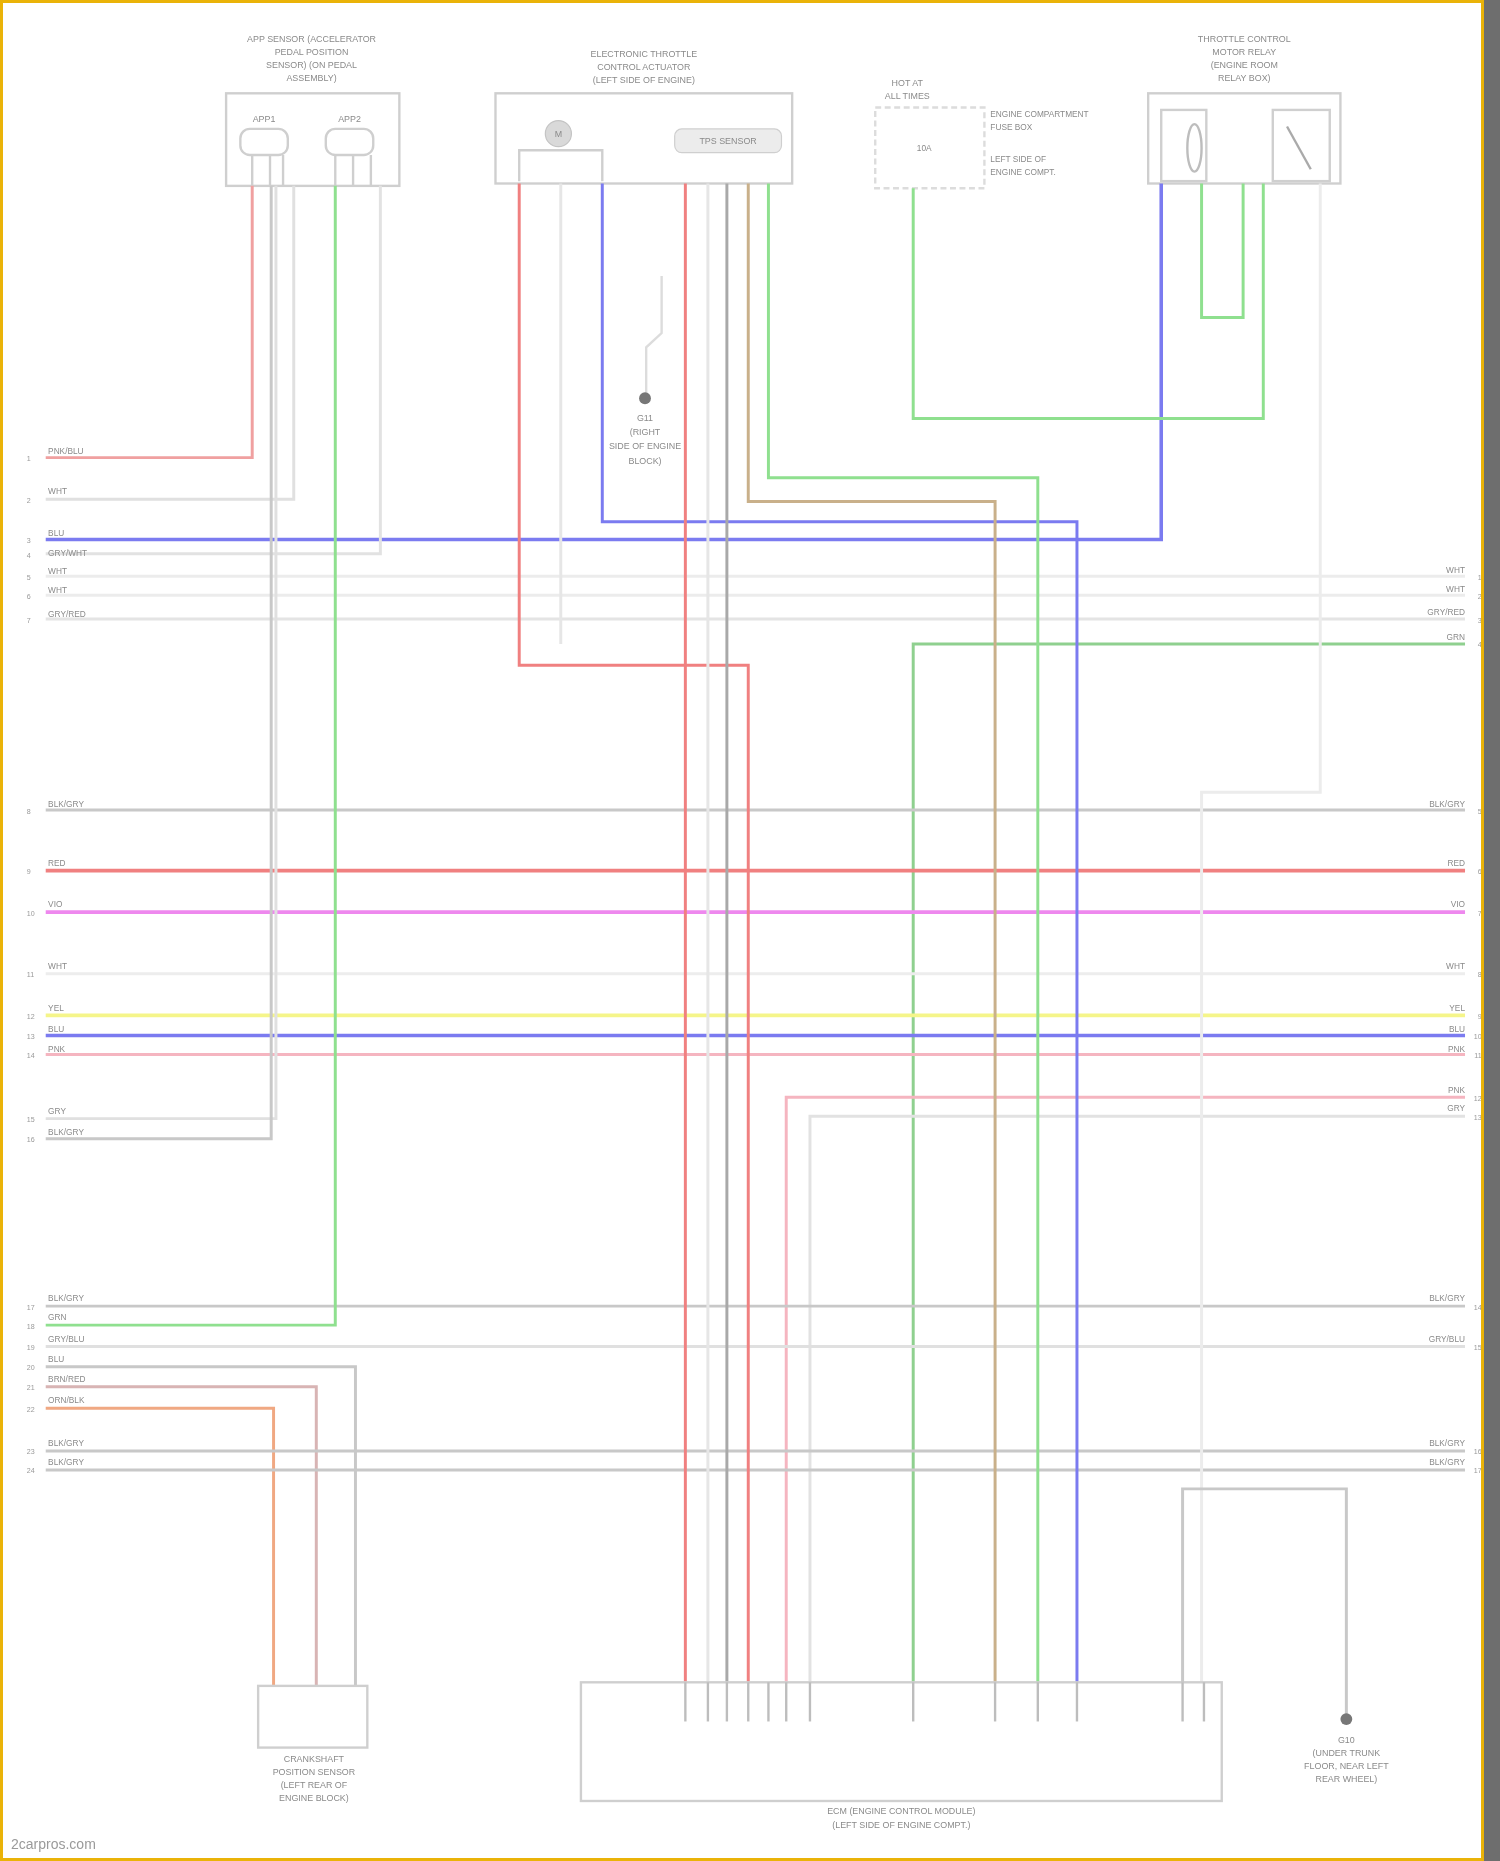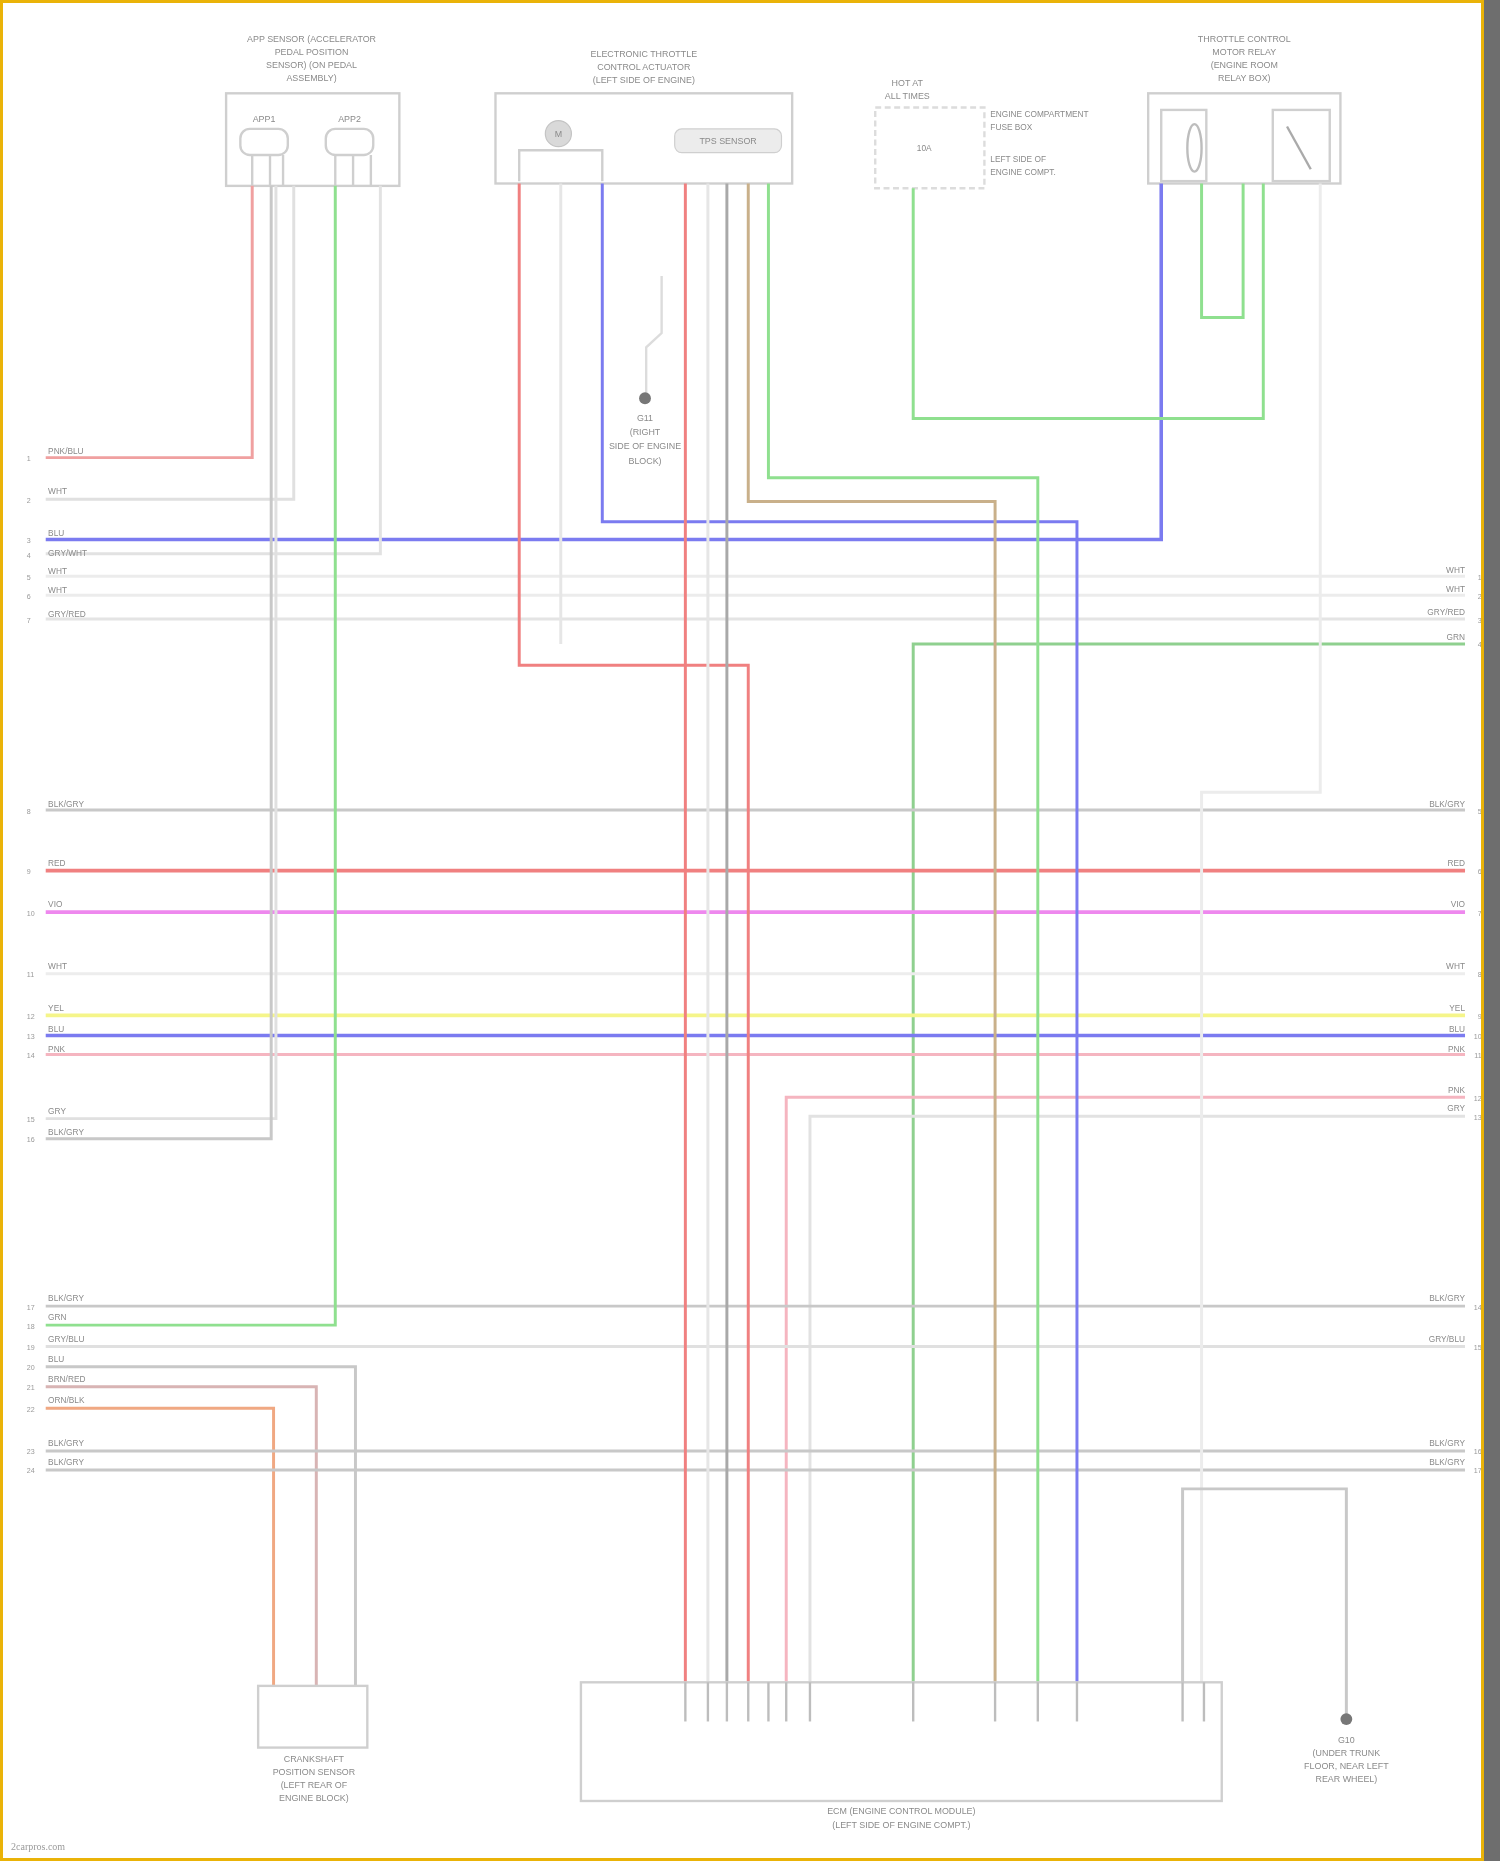--- a/index.html
+++ b/index.html
@@ -2,21 +2,21 @@
 <html><head>
 <meta charset="utf-8">
 <style>
   html,body{margin:0;padding:0;background:#6e6e6e;}
   #frame{position:relative;width:1484px;height:1861px;background:#ffffff;box-sizing:border-box;border:3px solid #eab308;overflow:hidden;}
   svg{position:absolute;left:0;top:0;width:1500px;height:1861px;}
   .lbl{font-family:"Liberation Sans",sans-serif;fill:#8a8a8a;font-size:7px;}
   .title{font-family:"Liberation Sans",sans-serif;fill:#8a8a8a;font-size:7.5px;text-anchor:middle;}
   .box{fill:none;stroke:#cfcfcf;stroke-width:2;}
   .pin{font-family:"Liberation Sans",sans-serif;fill:#9a9a9a;font-size:6px;}
-  .footer{position:absolute;left:8px;bottom:6px;font-family:Liberation Serif, serif;font-size:10px;color:#9a9a9a;}
+  .footer{position:absolute;left:8px;bottom:6px;font-family:Liberation Sans, sans-serif;font-size:14px;color:#9a9a9a;}
 </style>
 </head>
 <body>
 
 <div id="frame">
 <svg viewBox="0 0 1264 1568" xmlns="http://www.w3.org/2000/svg">
 
   <g>
     <text class="title" x="260" y="33">APP SENSOR (ACCELERATOR</text>
     <text class="title" x="260" y="44">PEDAL POSITION</text>

